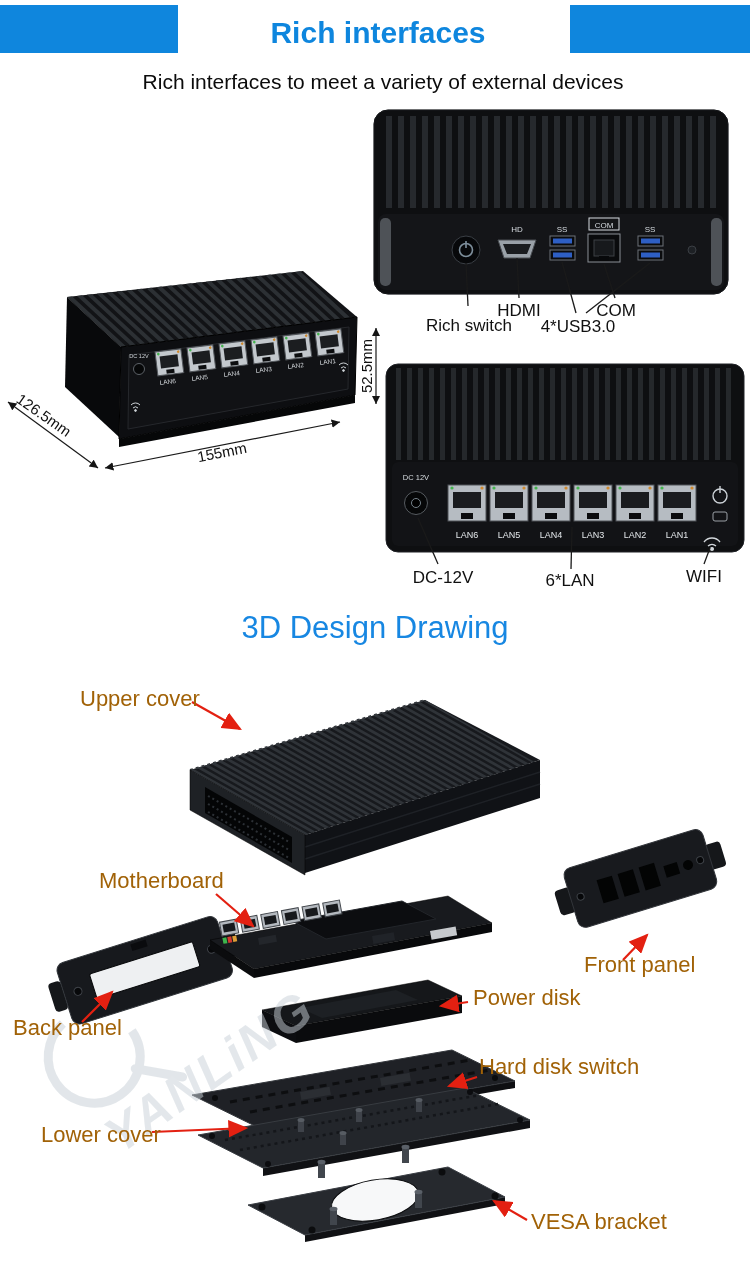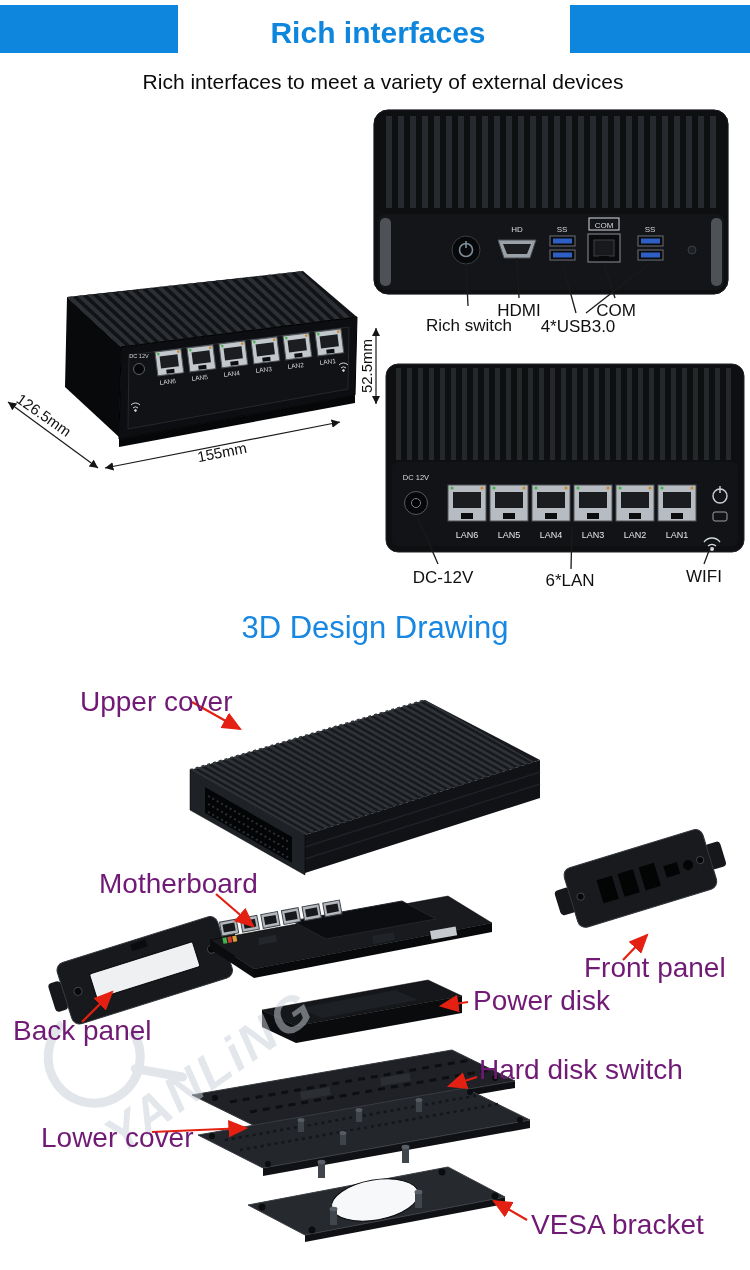--- a/index.html
+++ b/index.html
@@ -2,21 +2,21 @@
 <html><head>
 <meta charset="utf-8">
 <style>
   html,body{margin:0;padding:0;background:#fff}
   .page{position:relative;width:750px;height:1270px;background:#ffffff;font-family:"Liberation Sans",sans-serif;overflow:hidden}
   .abs{position:absolute}
   .banner-bar{position:absolute;top:5px;height:48px;background:#0f86dd}
   .banner-title{position:absolute;left:178px;top:5px;width:392px;margin:4px;text-align:center;line-height:48px;font-size:30px;font-weight:700;color:#0e86de}
   .subtitle{position:absolute;left:0;top:62px;width:750px;margin:8px;text-align:center;font-size:21px;color:#0b0b0b}
   .design-title{position:absolute;left:0;top:610px;width:750px;margin:0;text-align:center;font-size:31px;font-weight:500;color:#1787e2}
-  .lab{position:absolute;font-size:28px;color:#701a75;white-space:nowrap}
+  .lab{position:absolute;font-size:22px;color:#a16207;white-space:nowrap}
   .callout{position:absolute;font-size:17px;color:#101010;transform:translateX(-50%);white-space:nowrap}
   .dim{position:absolute;font-size:15px;color:#101010;white-space:nowrap}
   svg{display:block}
   svg text{font-family:"Liberation Sans",sans-serif}
 </style>
 </head>
 <body>
 
 <div class="page">
 

